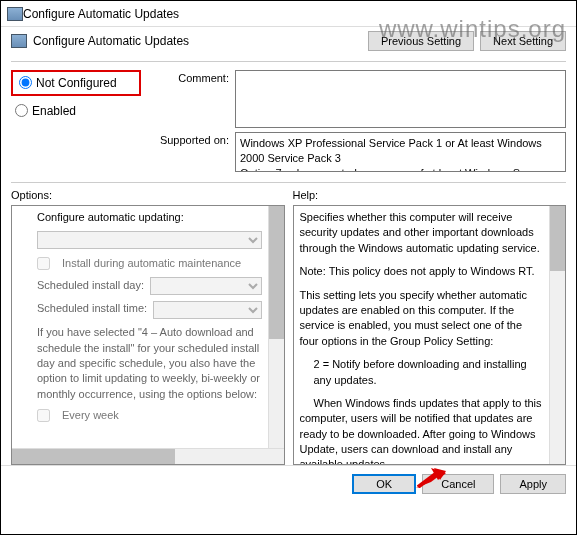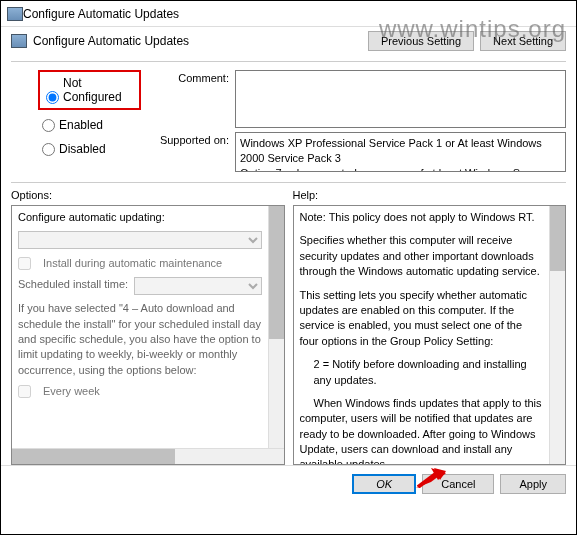--- a/index.html
+++ b/index.html
@@ -41,22 +41,22 @@
 
 .state-row {
   display: flex; gap: 8px;
   padding: 4px 10px 6px 10px;
 }
 .radios {
   display: flex; flex-direction: column; gap: 6px;
   width: 130px;
 }
 .radio {
-  display: flex; align-items: flex-end; gap: 4px;
-  padding: 2px 4px; font-size: 12px; margin-left: 27px;
+  display: flex; align-items: flex-start; gap: 4px;
+  padding: 2px 4px; font-size: 12px;
 }
 .radio input { margin: 0; }
 .radio.highlight { border: 2px solid #d00; padding: 4px 6px; }
 .fields { flex: 1; display: flex; flex-direction: column; gap: 4px; }
 .field-row { display: flex; gap: 6px; align-items: flex-start; }
 .field-label { width: 80px; text-align: right; padding-top: 2px; }
 .comment-box {
   flex: 1; height: 58px; border: 1px solid #7a7a7a;
   background: #fff; resize: none; font-family: inherit;
   font-size: 11px; padding: 2px;
@@ -88,42 +88,42 @@
   display: flex; flex-direction: column;
 }
 .pane .thumb { background: #c0c0c0; width: 100%; }
 .pane .hscroll {
   height: 16px; background: #f0f0f0; border-top: 1px solid #ddd;
   position: absolute; bottom: 0; left: 0; right: 0;
   display: flex;
 }
 .pane .hthumb { background: #c0c0c0; height: 100%; }
 
-.opt-row { margin-bottom: 6px; }
+.opt-row { margin-bottom: 6px; margin-left: 19px; }
 .opt-label { display: inline-block; }
 .opt-select {
   width: 100%; height: 18px; border: 1px solid #aaa;
   background: #efefef; color: #888;
 }
 .opt-check {
   display: flex; align-items: center; gap: 12px; color: #777;
 }
 .opt-check input { margin: 0; }
 .opt-text-dim { color: #666; }
 
 .help-text p { margin-bottom: 8px; }
 .help-text .indent { padding-left: 14px; }
 
 .footer {
   display: flex; justify-content: flex-end;
   gap: 6px; padding: 8px 10px;
   border-top: 1px solid #ddd;
   position: relative;
 }
-.btn.ok { border: 2px solid #0078d7; background: #e1e1e1; padding: 2px 22px; font-style: italic; }
+.btn.ok { border: 2px solid #0078d7; background: #e1e1e1; padding: 2px 22px; }
 .btn.footer-btn { padding: 3px 18px; }
 
 .arrow {
   position: absolute; bottom: 14px; right: 130px;
   width: 30px; height: 20px; z-index: 50;
   pointer-events: none;
 }
 .arrow svg { width: 100%; height: 100%; }
 
 .gpo-icon {
@@ -158,24 +158,20 @@
 <div class="state-row">
   <div class="radios">
     <label class="radio highlight">
       <input type="radio" name="state" checked="" style="">
       <span>Not Configured</span>
     </label>
     <label class="radio">
       <input type="radio" name="state" style="">
       <span>Enabled</span>
     </label>
-    <label class="radio">
-      <input type="radio" name="state" style="">
-      <span>Disabled</span>
-    </label>
   </div>
   <div class="fields">
     <div class="field-row">
       <span class="field-label">Comment:</span>
       <textarea class="comment-box" style=""></textarea>
     </div>
     <div class="field-row">
       <span class="field-label">Supported on:</span>
       <div class="supported-box" style="white-space: pre-line;">Windows XP Professional Service Pack 1 or At least Windows 2000 Service Pack 3
 Option 7 only supported on servers of at least Windows Server 2016 edition</div>
@@ -194,20 +190,24 @@
         <div class="opt-row">
           <span class="opt-label">Configure automatic updating:</span>
         </div>
         <div class="opt-row">
           <select class="opt-select" disabled=""></select>
         </div>
         <div class="opt-row opt-check">
           <input type="checkbox" disabled="" style="">
           <span>Install during automatic maintenance</span>
         </div>
+        <div class="opt-row" style="display:flex;gap:6px;align-items:center;">
+          <span style="color:#666;">Scheduled install day:</span>
+          <select class="opt-select" disabled="" style="flex:1;"></select>
+        </div>
         <div class="opt-row" style="display:flex;gap:6px;align-items:flex-start;">
           <span style="color:#666;">Scheduled install time:</span>
           <select class="opt-select" disabled="" style="flex:1;"></select>
         </div>
         <div class="opt-row opt-text-dim">If you have selected "4 – Auto download and schedule the install" for your scheduled install day and specific schedule, you also have the option to limit updating to weekly, bi-weekly or monthly occurrence, using the options below:</div>
         <div class="opt-row opt-check">
           <input type="checkbox" disabled="" style="">
           <span>Every week</span>
         </div>
       </div>
@@ -217,22 +217,22 @@
       <div class="hscroll">
         <div class="hthumb" style="width:60%;"></div>
       </div>
     </div>
   </div>
 
   <div class="pane-col">
     <div class="pane-label">Help:</div>
     <div class="pane">
       <div class="pane-inner help-text">
+        <p>Specifies whether this computer will receive security updates and other important downloads through the Windows automatic updating service.</p>
         <p>Note: This policy does not apply to Windows RT.</p>
-        <p>Specifies whether this computer will receive security updates and other important downloads through the Windows automatic updating service.</p>
         <p>This setting lets you specify whether automatic updates are enabled on this computer. If the service is enabled, you must select one of the four options in the Group Policy Setting:</p>
         <p class="indent">2 = Notify before downloading and installing any updates.</p>
         <p style="text-indent:14px;">When Windows finds updates that apply to this computer, users will be notified that updates are ready to be downloaded. After going to Windows Update, users can download and install any available updates.</p>
 
       </div>
       <div class="scrollbar">
         <div class="thumb" style="height:25%;margin-top:0;"></div>
       </div>
     </div>
   </div>

